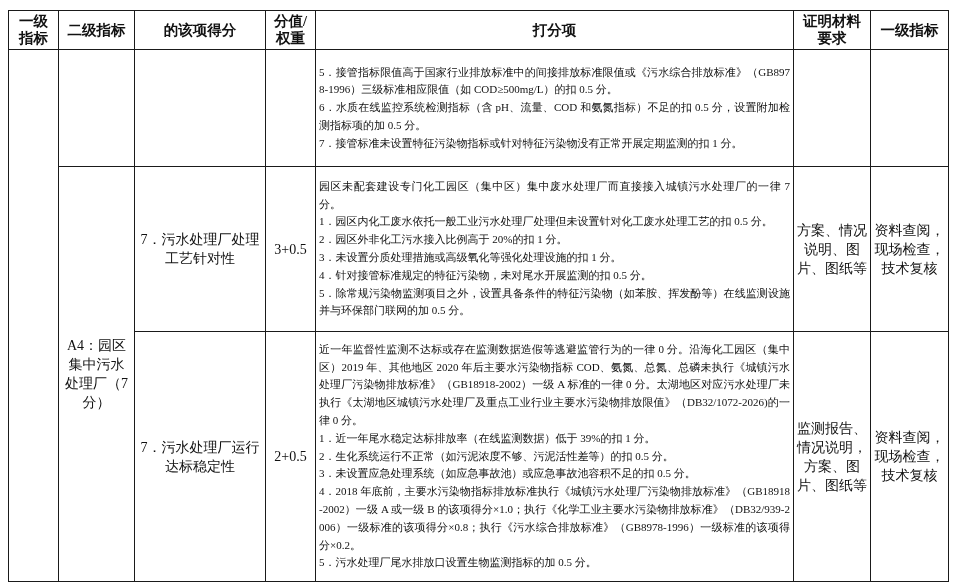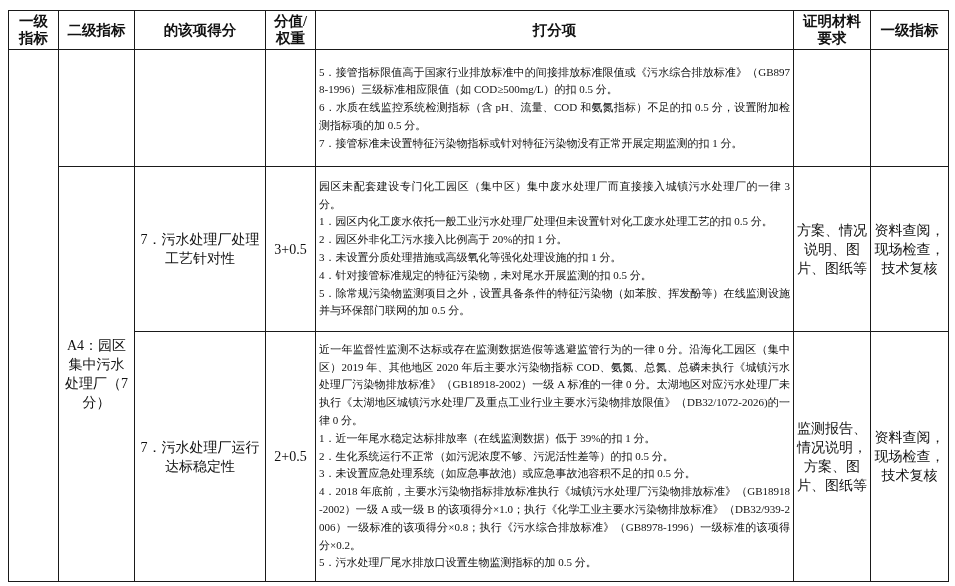--- a/index.html
+++ b/index.html
@@ -90,21 +90,21 @@
           <div class="para">7．接管标准未设置特征污染物指标或针对特征污染物没有正常开展定期监测的扣 1 分。</div>
         </td>
         <td class="evidence"></td>
         <td class="assessment"></td>
       </tr>
       <tr style="height:165px">
         <td rowspan="2" class="indicator">A4：园区集中污水处理厂（7 分）</td>
         <td class="indicator">7．污水处理厂处理工艺针对性</td>
         <td class="score">3+0.5</td>
         <td class="scoring">
-          <div class="para">园区未配套建设专门化工园区（集中区）集中废水处理厂而直接接入城镇污水处理厂的一律 3 分。</div>
+          <div class="para">园区未配套建设专门化工园区（集中区）集中废水处理厂而直接接入城镇污水处理厂的一律 7 分。</div>
           <div class="para">1．园区内化工废水依托一般工业污水处理厂处理但未设置针对化工废水处理工艺的扣 0.5 分。</div>
           <div class="para">2．园区外非化工污水接入比例高于 20%的扣 1 分。</div>
           <div class="para">3．未设置分质处理措施或高级氧化等强化处理设施的扣 1 分。</div>
           <div class="para">4．针对接管标准规定的特征污染物，未对尾水开展监测的扣 0.5 分。</div>
           <div class="para">5．除常规污染物监测项目之外，设置具备条件的特征污染物（如苯胺、挥发酚等）在线监测设施并与环保部门联网的加 0.5 分。</div>
         </td>
         <td class="evidence">方案、情况说明、图片、图纸等</td>
         <td class="assessment">资料查阅，现场检查，技术复核</td>
       </tr>
       <tr style="height:250px">

